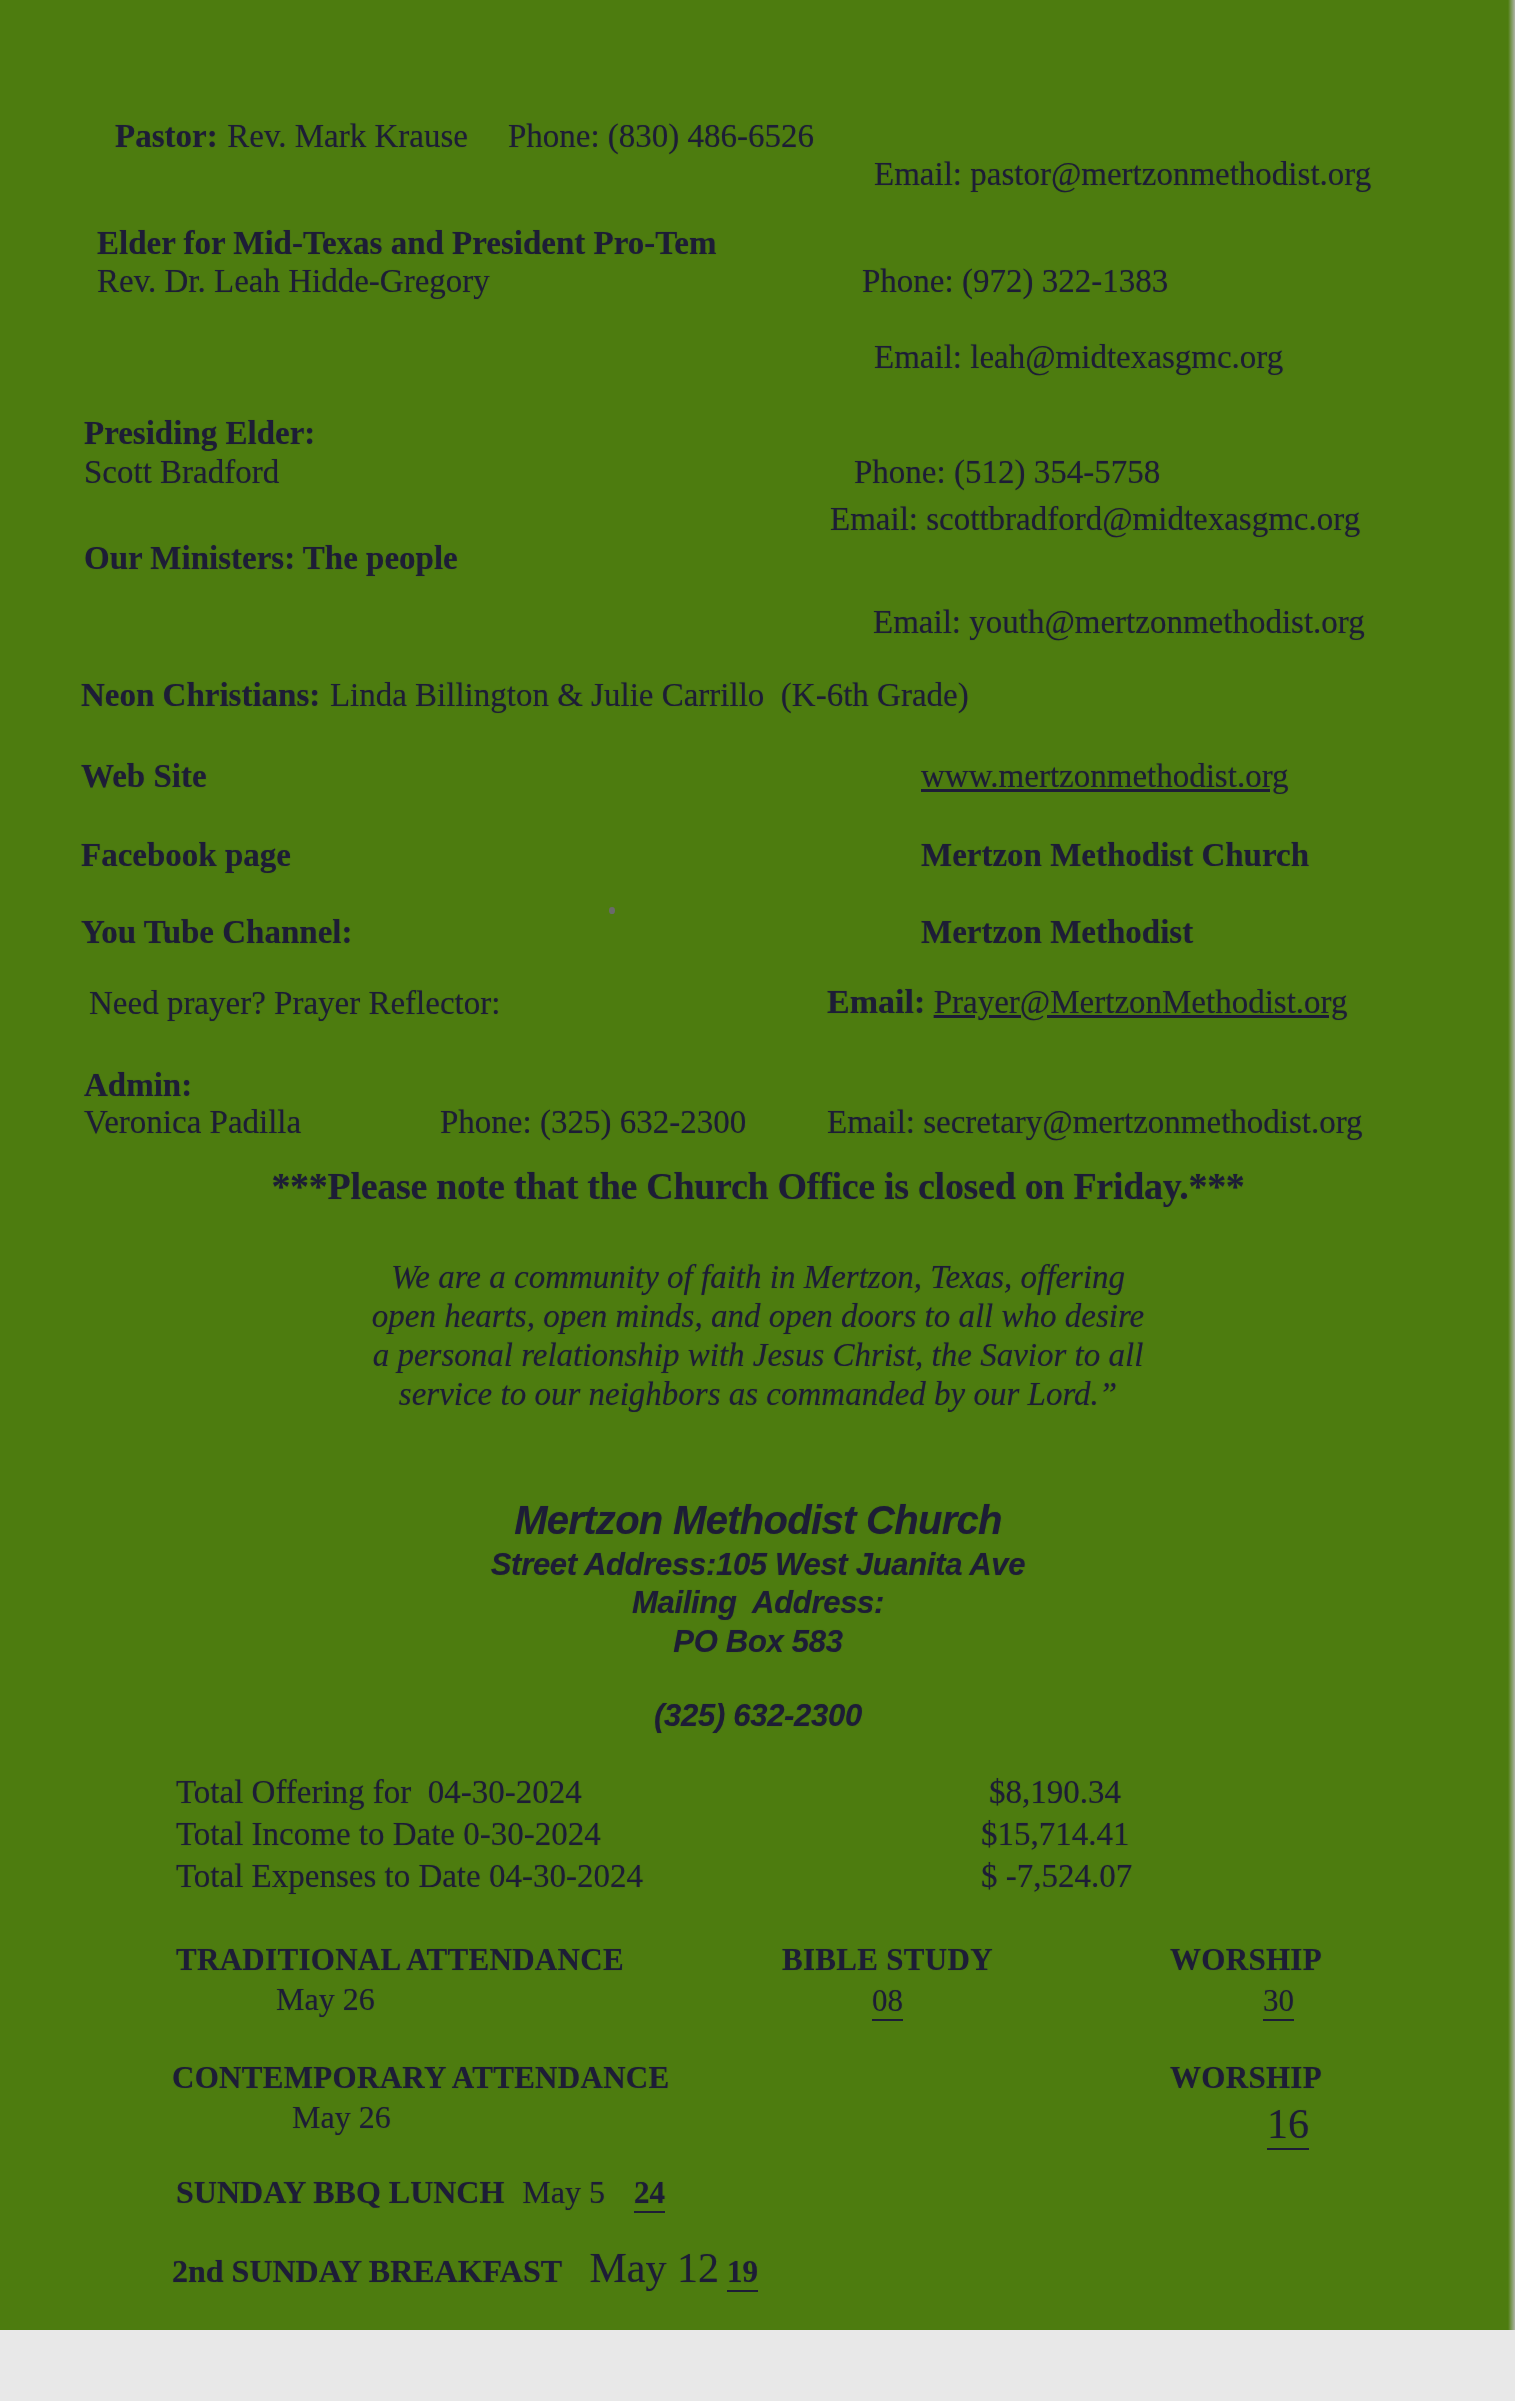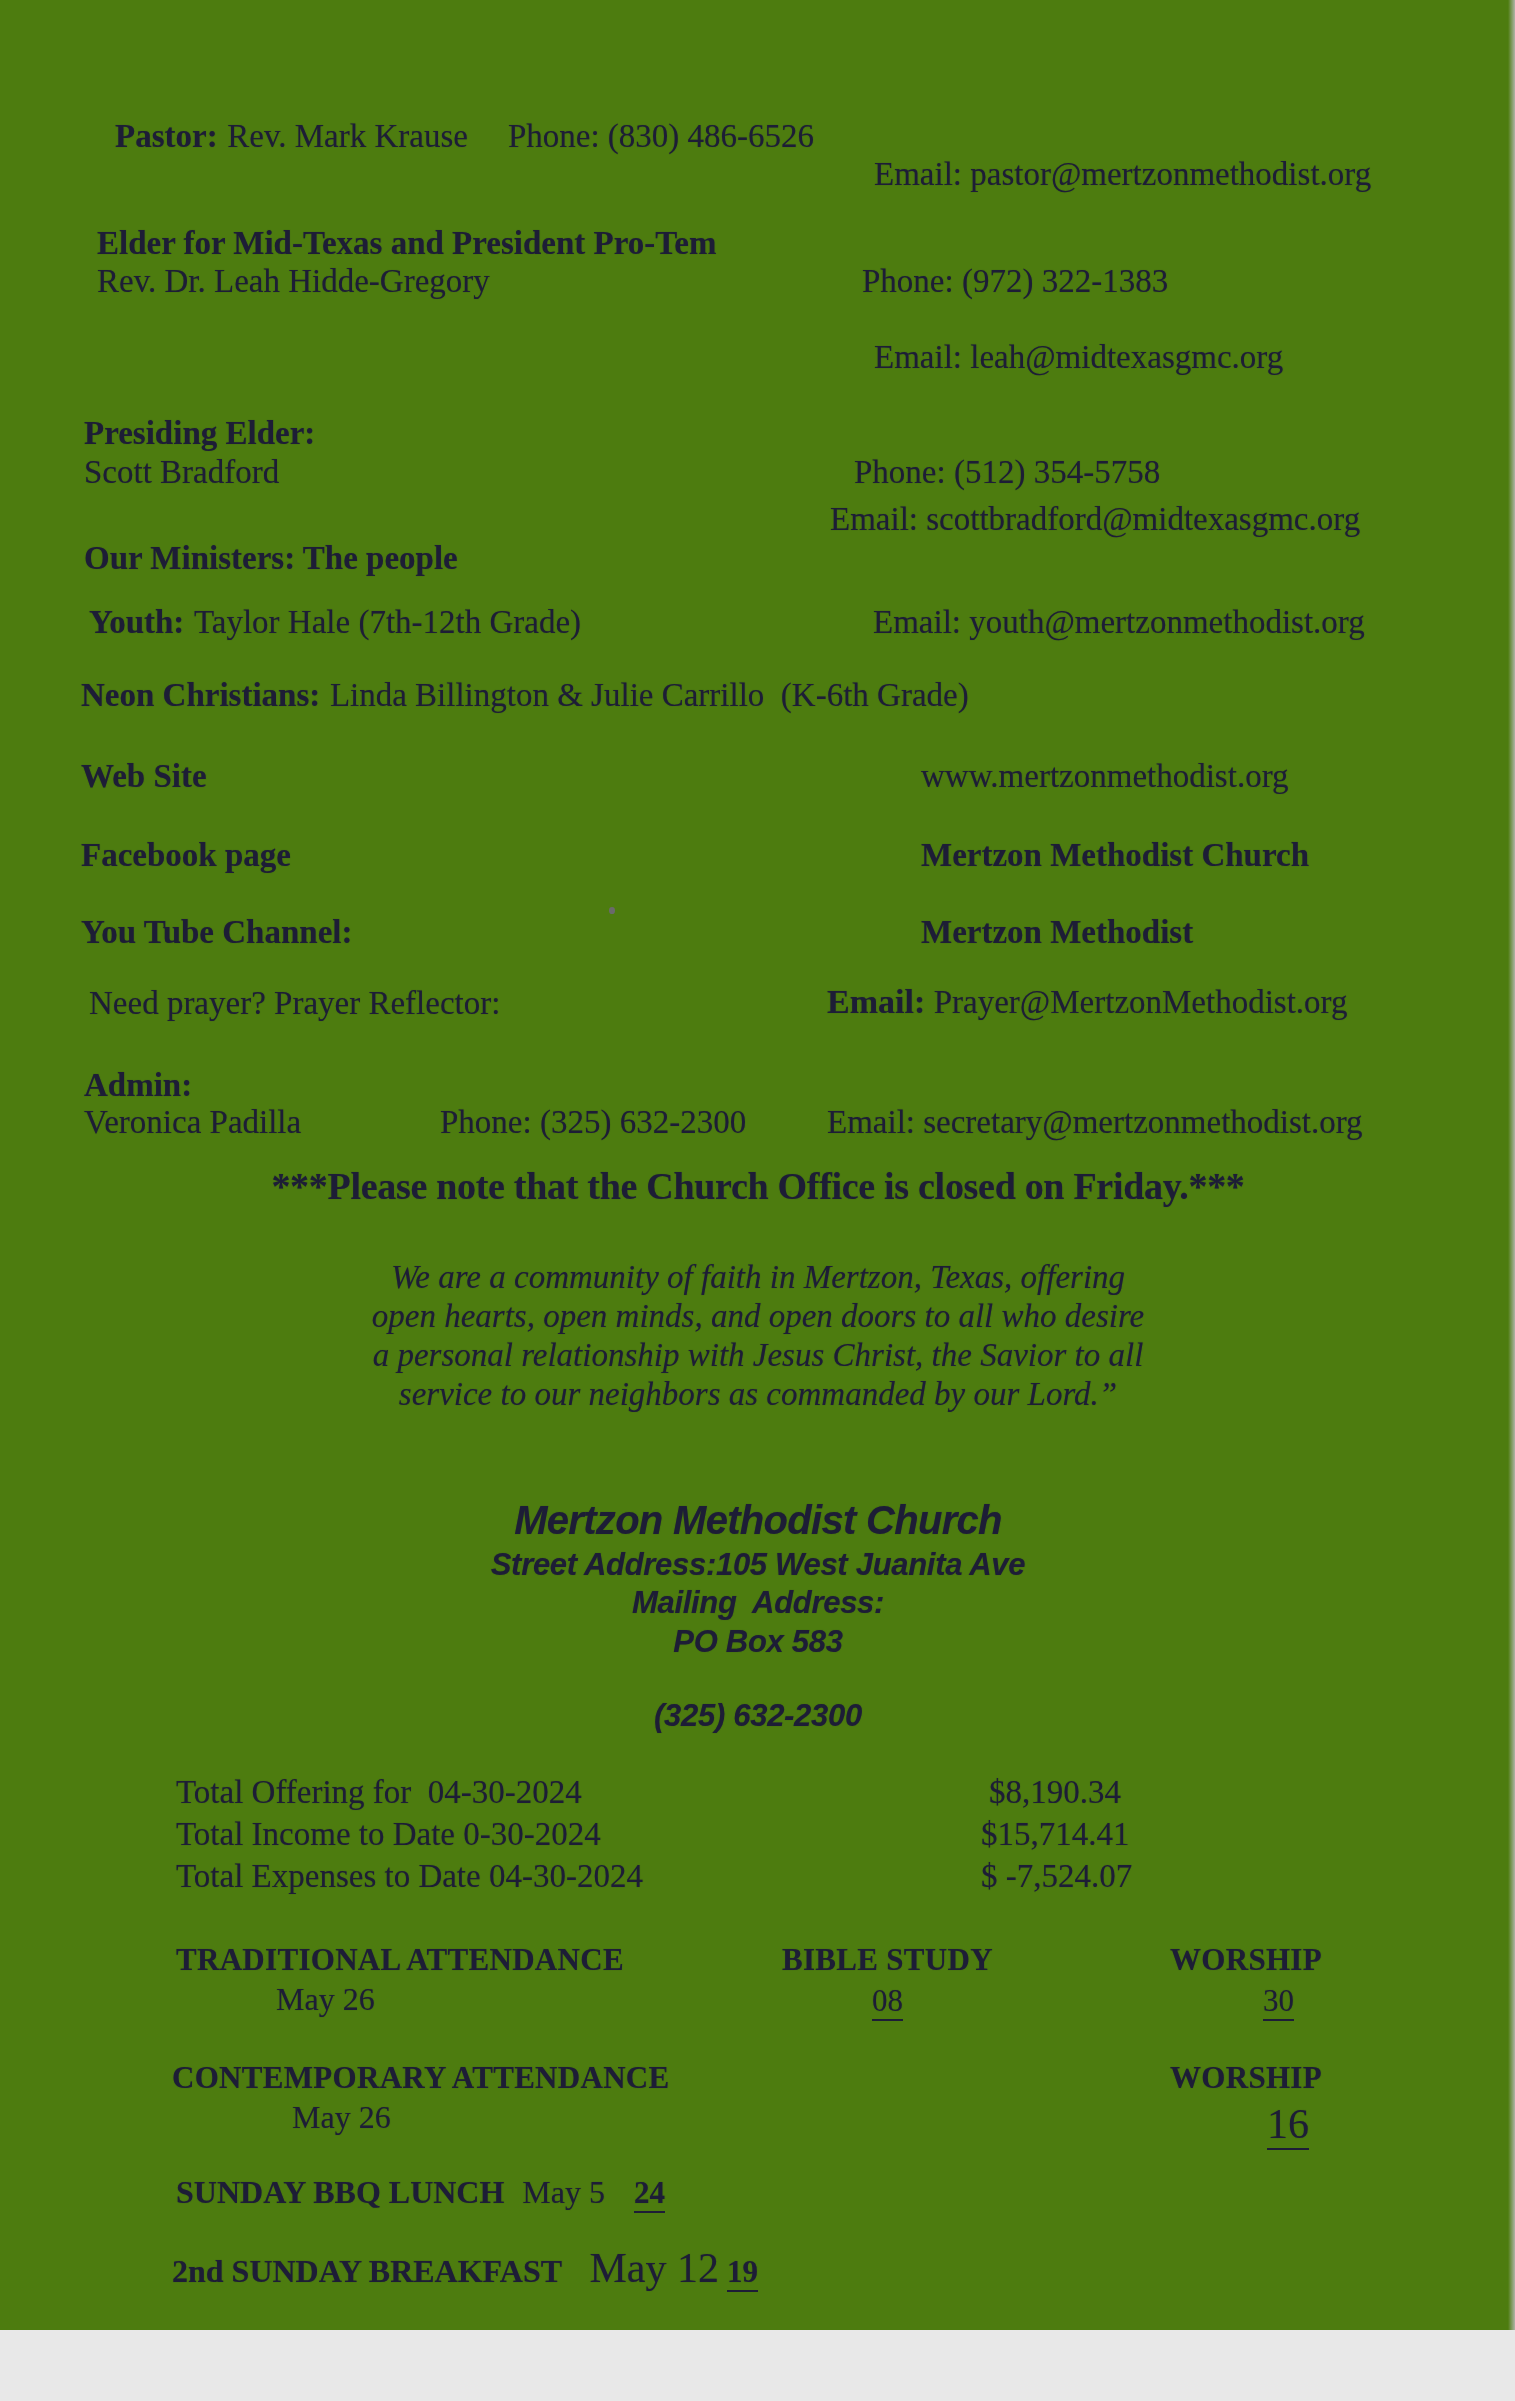--- a/index.html
+++ b/index.html
@@ -21,21 +21,21 @@
   .t span{white-space:pre;}
   .b{font-weight:bold;}
   .sans{font-family:"Liberation Sans",sans-serif;}
   .center{left:0;width:100%;text-align:center;}
   .notice{font-size:38px;font-weight:bold;letter-spacing:-0.3px;}
   .mission{font-size:33px;font-style:italic;line-height:39px;}
   .church-name{font-size:40px;font-weight:bold;font-style:italic;letter-spacing:-0.7px;}
   .addr{font-size:31px;font-weight:bold;font-style:italic;letter-spacing:-0.3px;}
   .caps{font-weight:bold;font-size:31px;letter-spacing:0.3px;}
   .num-u{border-bottom:2.7px solid #1d1d36;padding-bottom:0.7px;margin-left:29px;}
-  .link{}
+  .link{text-decoration:underline;}
   
   .speck{position:absolute;background:#6a6a6a;border-radius:50%;}
   .edge-shade{position:absolute;top:0;right:0;width:8.2px;height:100%;
     background:linear-gradient(to left,#bdbdbd,rgba(189,189,189,0));}
   .bottom-blob-left{position:absolute;left:0;top:2389px;width:33px;height:12.4px;background:#2e2e2e;border-radius:2.1px 4.1px 0 0;}
   .bottom-streak{position:absolute;left:206px;top:2393px;width:789px;height:9px;background:#262626;border-radius:4.8px;transform:rotate(-.15deg);box-shadow:0 1.4px 1.4px rgba(0,0,0,.3);}
   .bottom-dashes{position:absolute;left:1002px;top:2395px;width:178px;height:5.5px;
     background:repeating-linear-gradient(to right,#4c4c4c 0 23px,rgba(0,0,0,0) 23px 40px);border-radius:2.7px;}
   .bottom-wedge{position:absolute;left:1393px;top:2352px;width:123px;height:49px;background:#3c3c3c;
     clip-path:polygon(100% 0,100% 100%,0 100%);}
@@ -53,21 +53,20 @@
   <div class="t" style="top:263px;left:862px"><span>Phone: (972) 322-1383</span></div>
   <div class="t" style="top:339px;left:874px"><span>Email: leah@midtexasgmc.org</span></div>
 
   <div class="t b" style="top:415px;left:84px"><span>Presiding Elder:</span></div>
   <div class="t" style="top:454px;left:84px"><span>Scott Bradford</span></div>
   <div class="t" style="top:454px;left:854px"><span>Phone: (512) 354-5758</span></div>
   <div class="t" style="top:501px;left:830px"><span>Email: scottbradford@midtexasgmc.org</span></div>
 
   <div class="t b" style="top:540px;left:84px"><span>Our Ministers: The people</span></div>
 
-  <div class="t" style="top:604px;left:89px"><span class="b">Youth:</span><span style="margin-left:9.6px">Taylor Hale (7th-12th Grade)</span></div>
   <div class="t" style="top:604px;left:873px"><span>Email: youth@mertzonmethodist.org</span></div>
 
   <div class="t" style="top:677px;left:81px"><span class="b">Neon Christians:</span><span style="margin-left:9.6px">Linda Billington &amp; Julie Carrillo  (K-6th Grade)</span></div>
 
   <div class="t b" style="top:758px;left:81px"><span>Web Site</span></div>
   <div class="t link" style="top:758px;left:921px"><span>www.mertzonmethodist.org</span></div>
 
   <div class="t b" style="top:837px;left:81px"><span>Facebook page</span></div>
   <div class="t b" style="top:837px;left:921px"><span>Mertzon Methodist Church</span></div>
 

